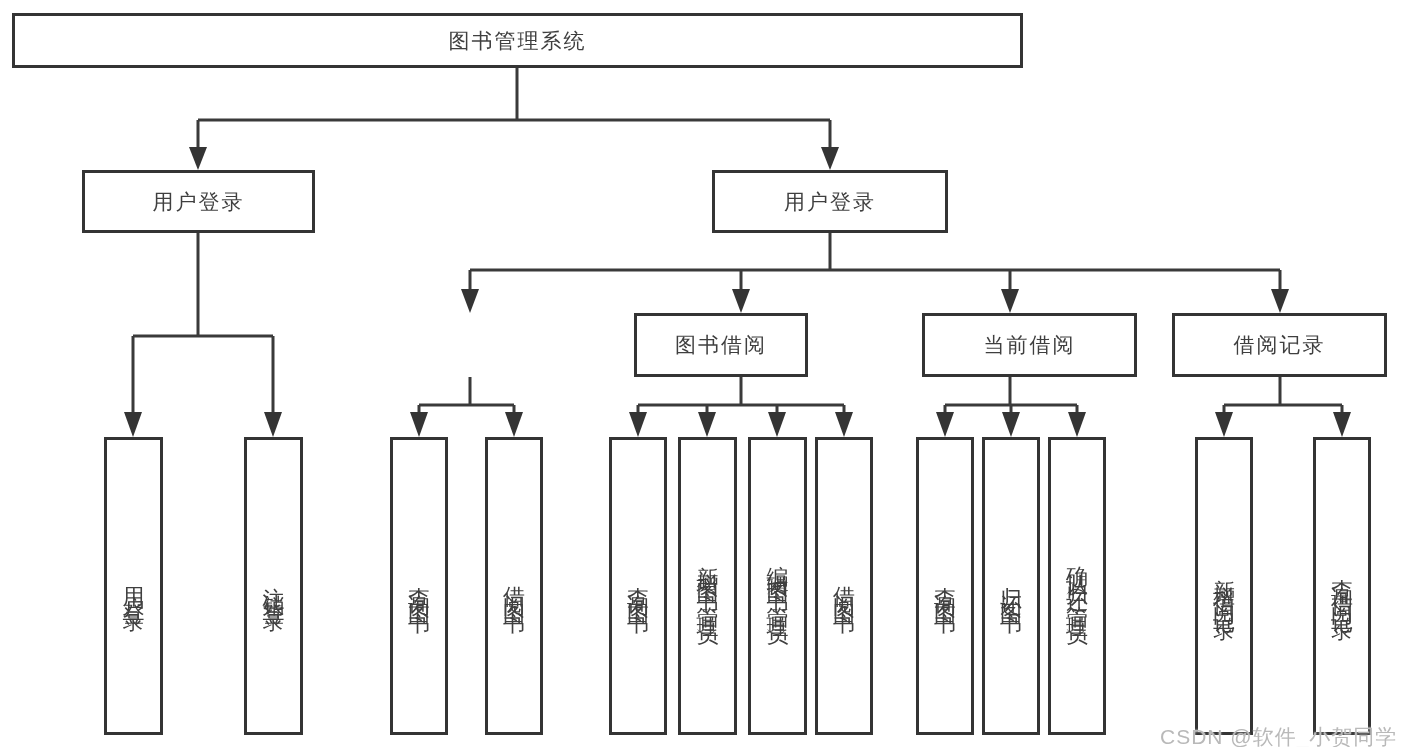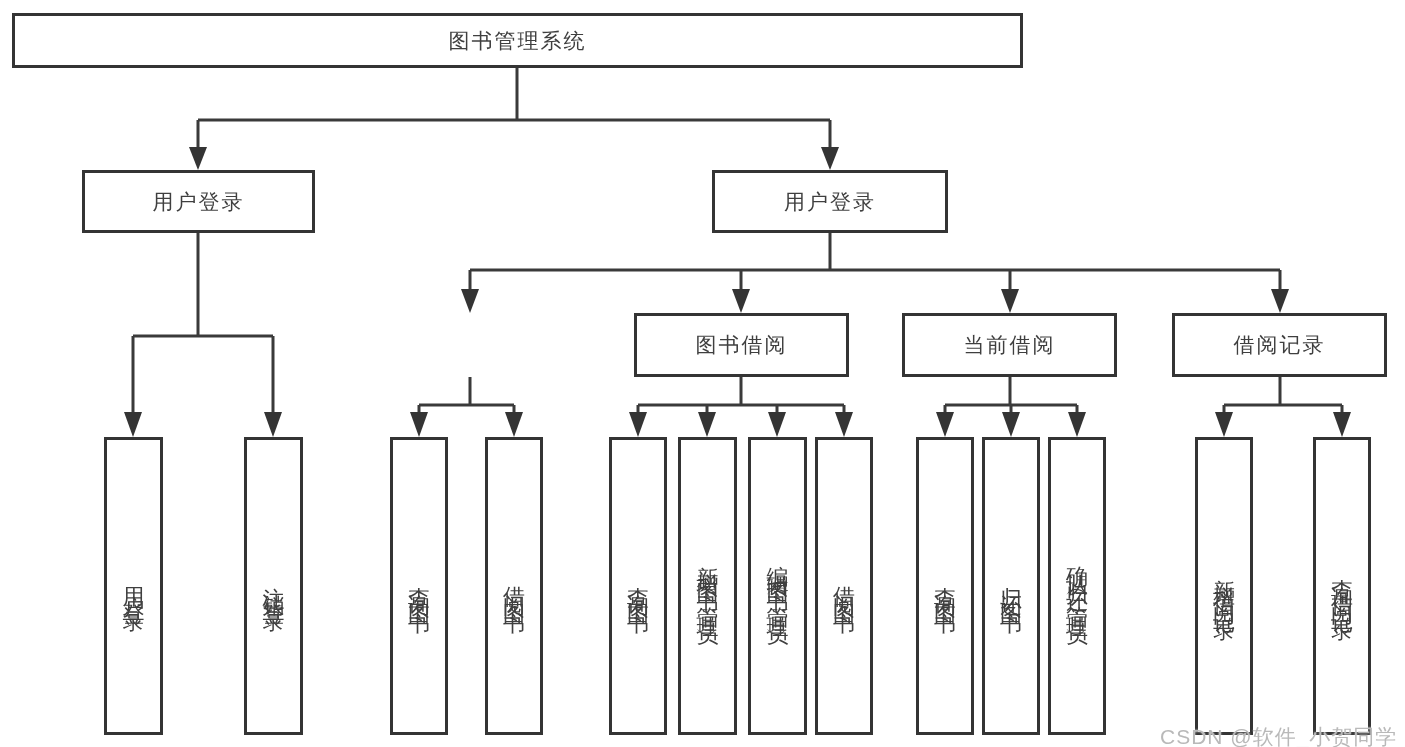--- a/index.html
+++ b/index.html
@@ -103,22 +103,22 @@
       <polygon points="1215,412 1233,412 1224,437"></polygon>
       <polygon points="1333,412 1351,412 1342,437"></polygon>
     </g>
   </svg>
 
   <div class="node" style="left:12px; top:13px; width:1011px; height:55px;">图书管理系统</div>
 
   <div class="node" style="left:82px; top:170px; width:233px; height:63px;">用户登录</div>
   <div class="node" style="left:712px; top:170px; width:236px; height:63px;">用户登录</div>
 
-  <div class="node" style="left:634px; top:313px; width:215px; height:64px;">图书借阅</div>
-  <div class="node" style="left:902px; top:313px; width:215px; height:64px;">当前借阅</div>
+  <div class="node" style="left:634px; top:313px; width:174px; height:64px;">图书借阅</div>
+  <div class="node" style="left:922px; top:313px; width:215px; height:64px;">当前借阅</div>
   <div class="node" style="left:1172px; top:313px; width:215px; height:64px;">借阅记录</div>
 
   <div class="node vnode" style="left:104px; top:437px; width:59px; height:298px;">用户登录</div>
   <div class="node vnode" style="left:244px; top:437px; width:59px; height:298px;">注销登录</div>
 
   <div class="node vnode" style="left:390px; top:437px; width:58px; height:298px;">查询图书</div>
   <div class="node vnode" style="left:485px; top:437px; width:58px; height:298px;">借阅图书</div>
 
   <div class="node vnode" style="left:609px; top:437px; width:58px; height:298px;">查询图书</div>
   <div class="node vnode" style="left:678px; top:437px; width:59px; height:298px;">新增图书（管理员）</div>

